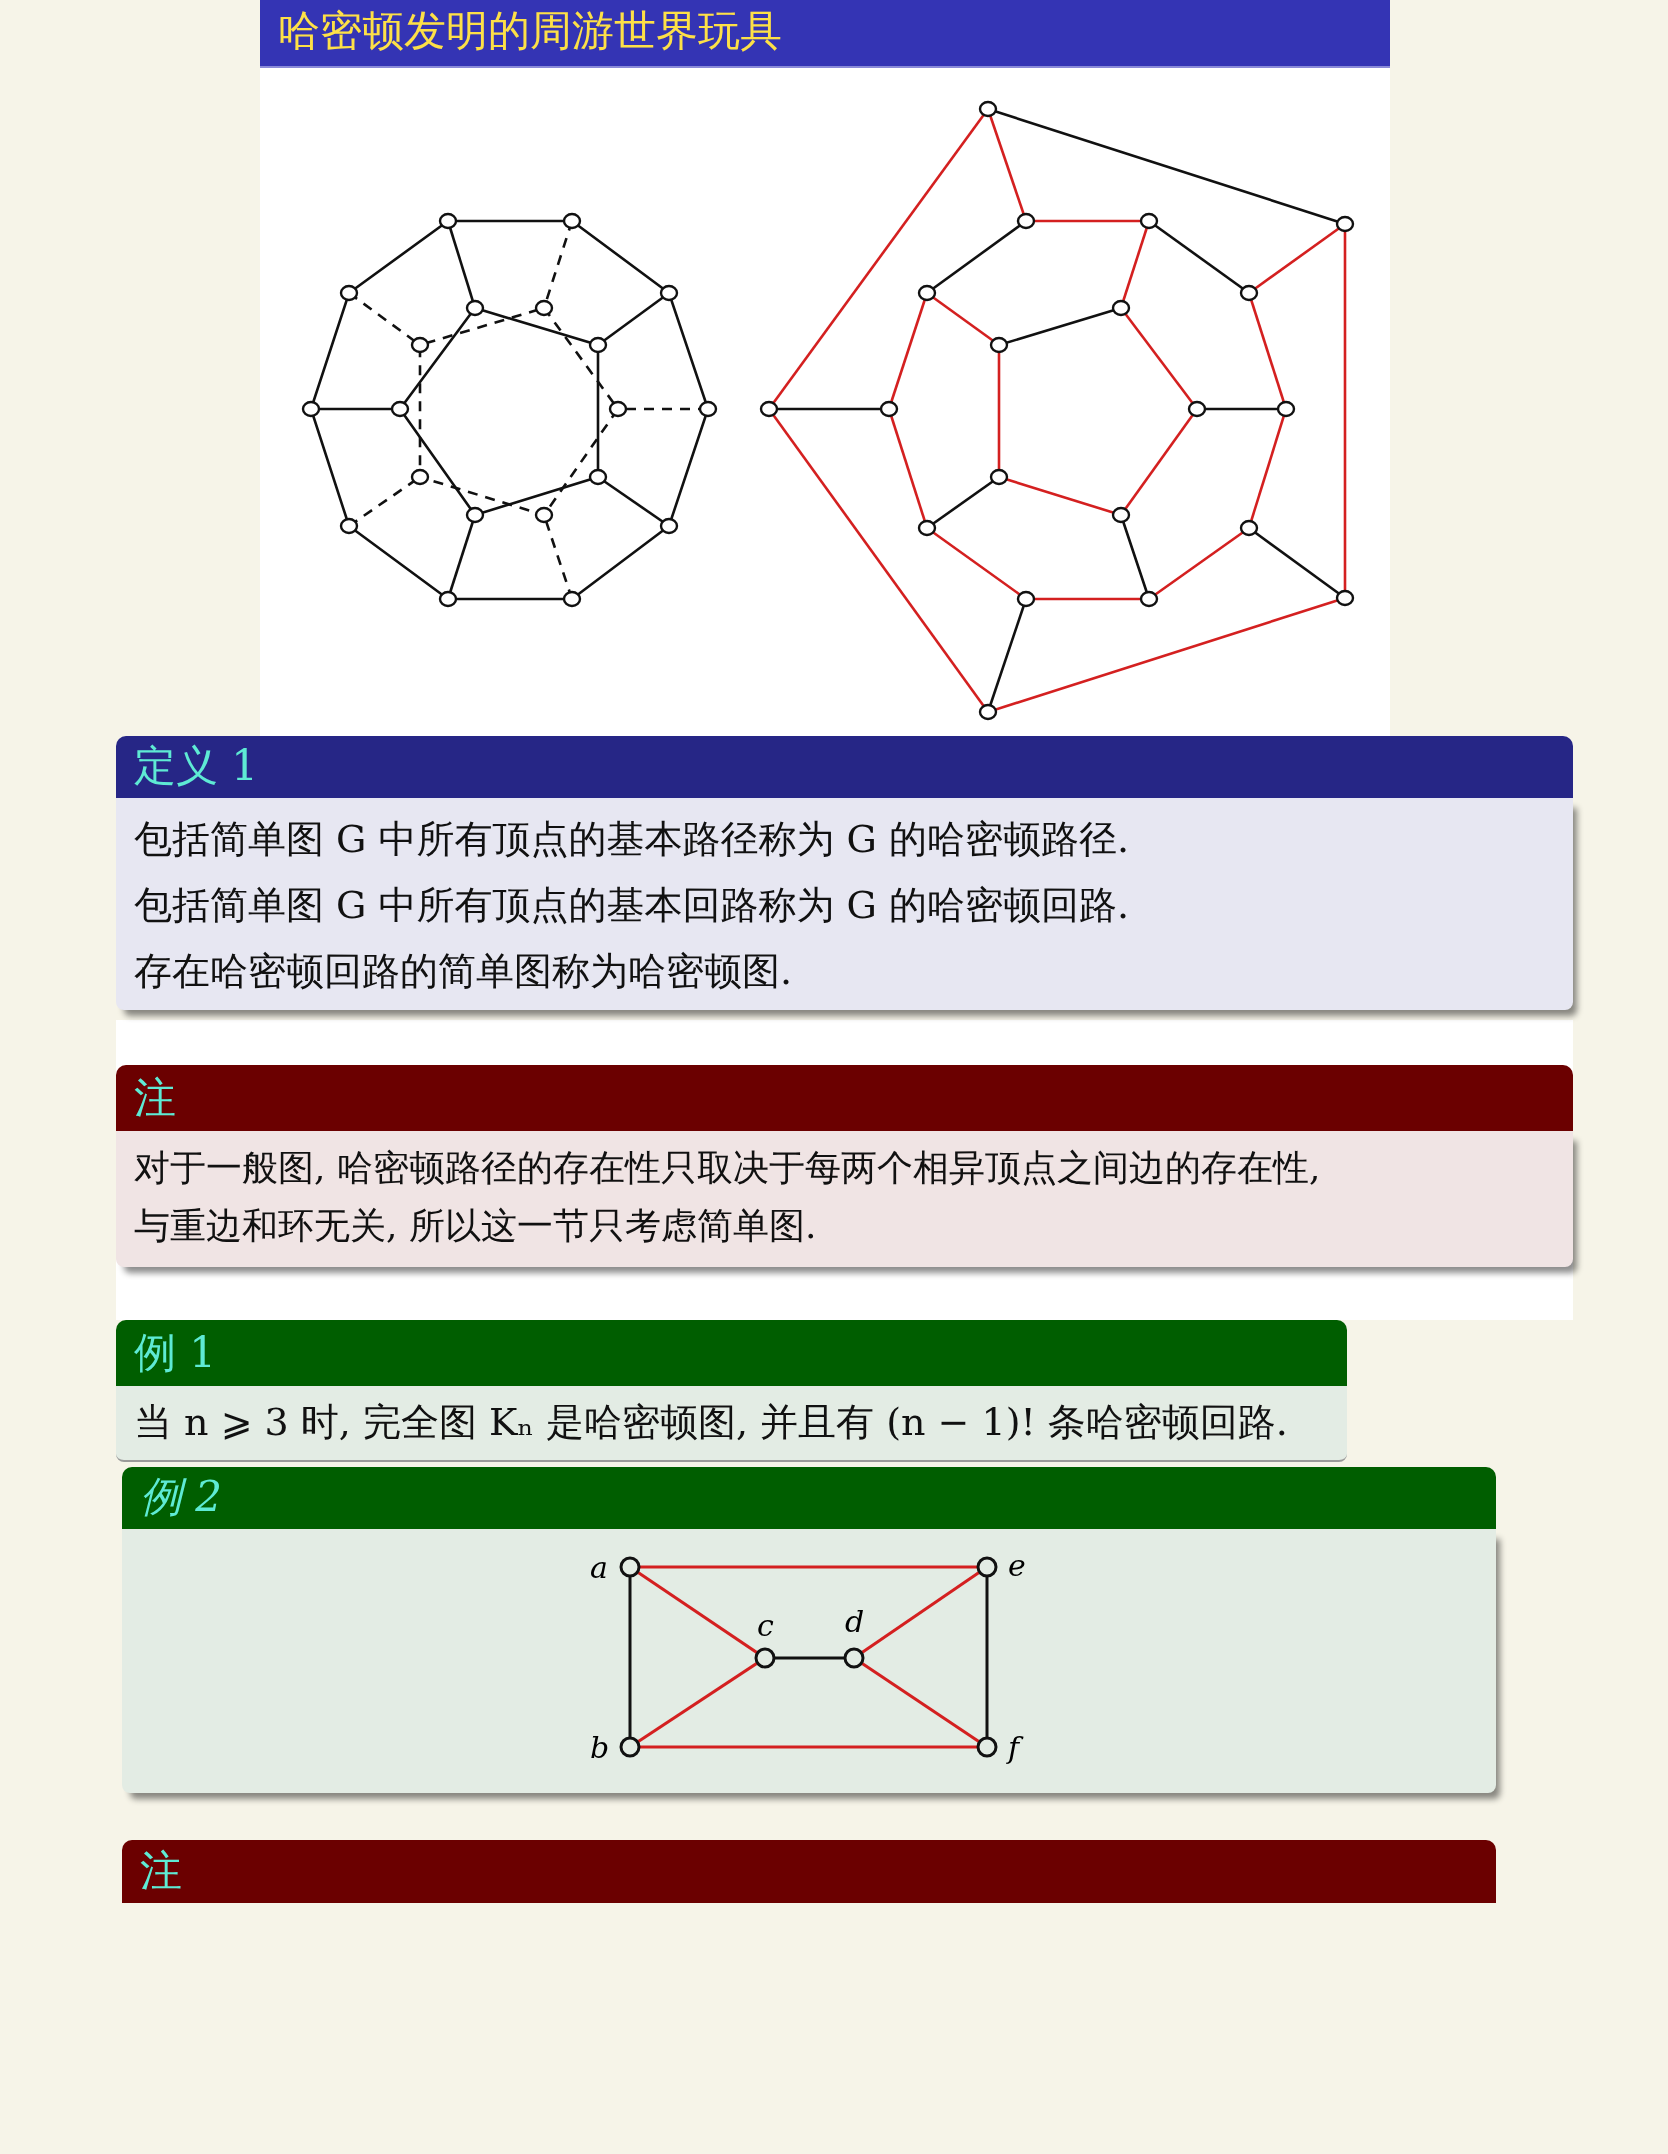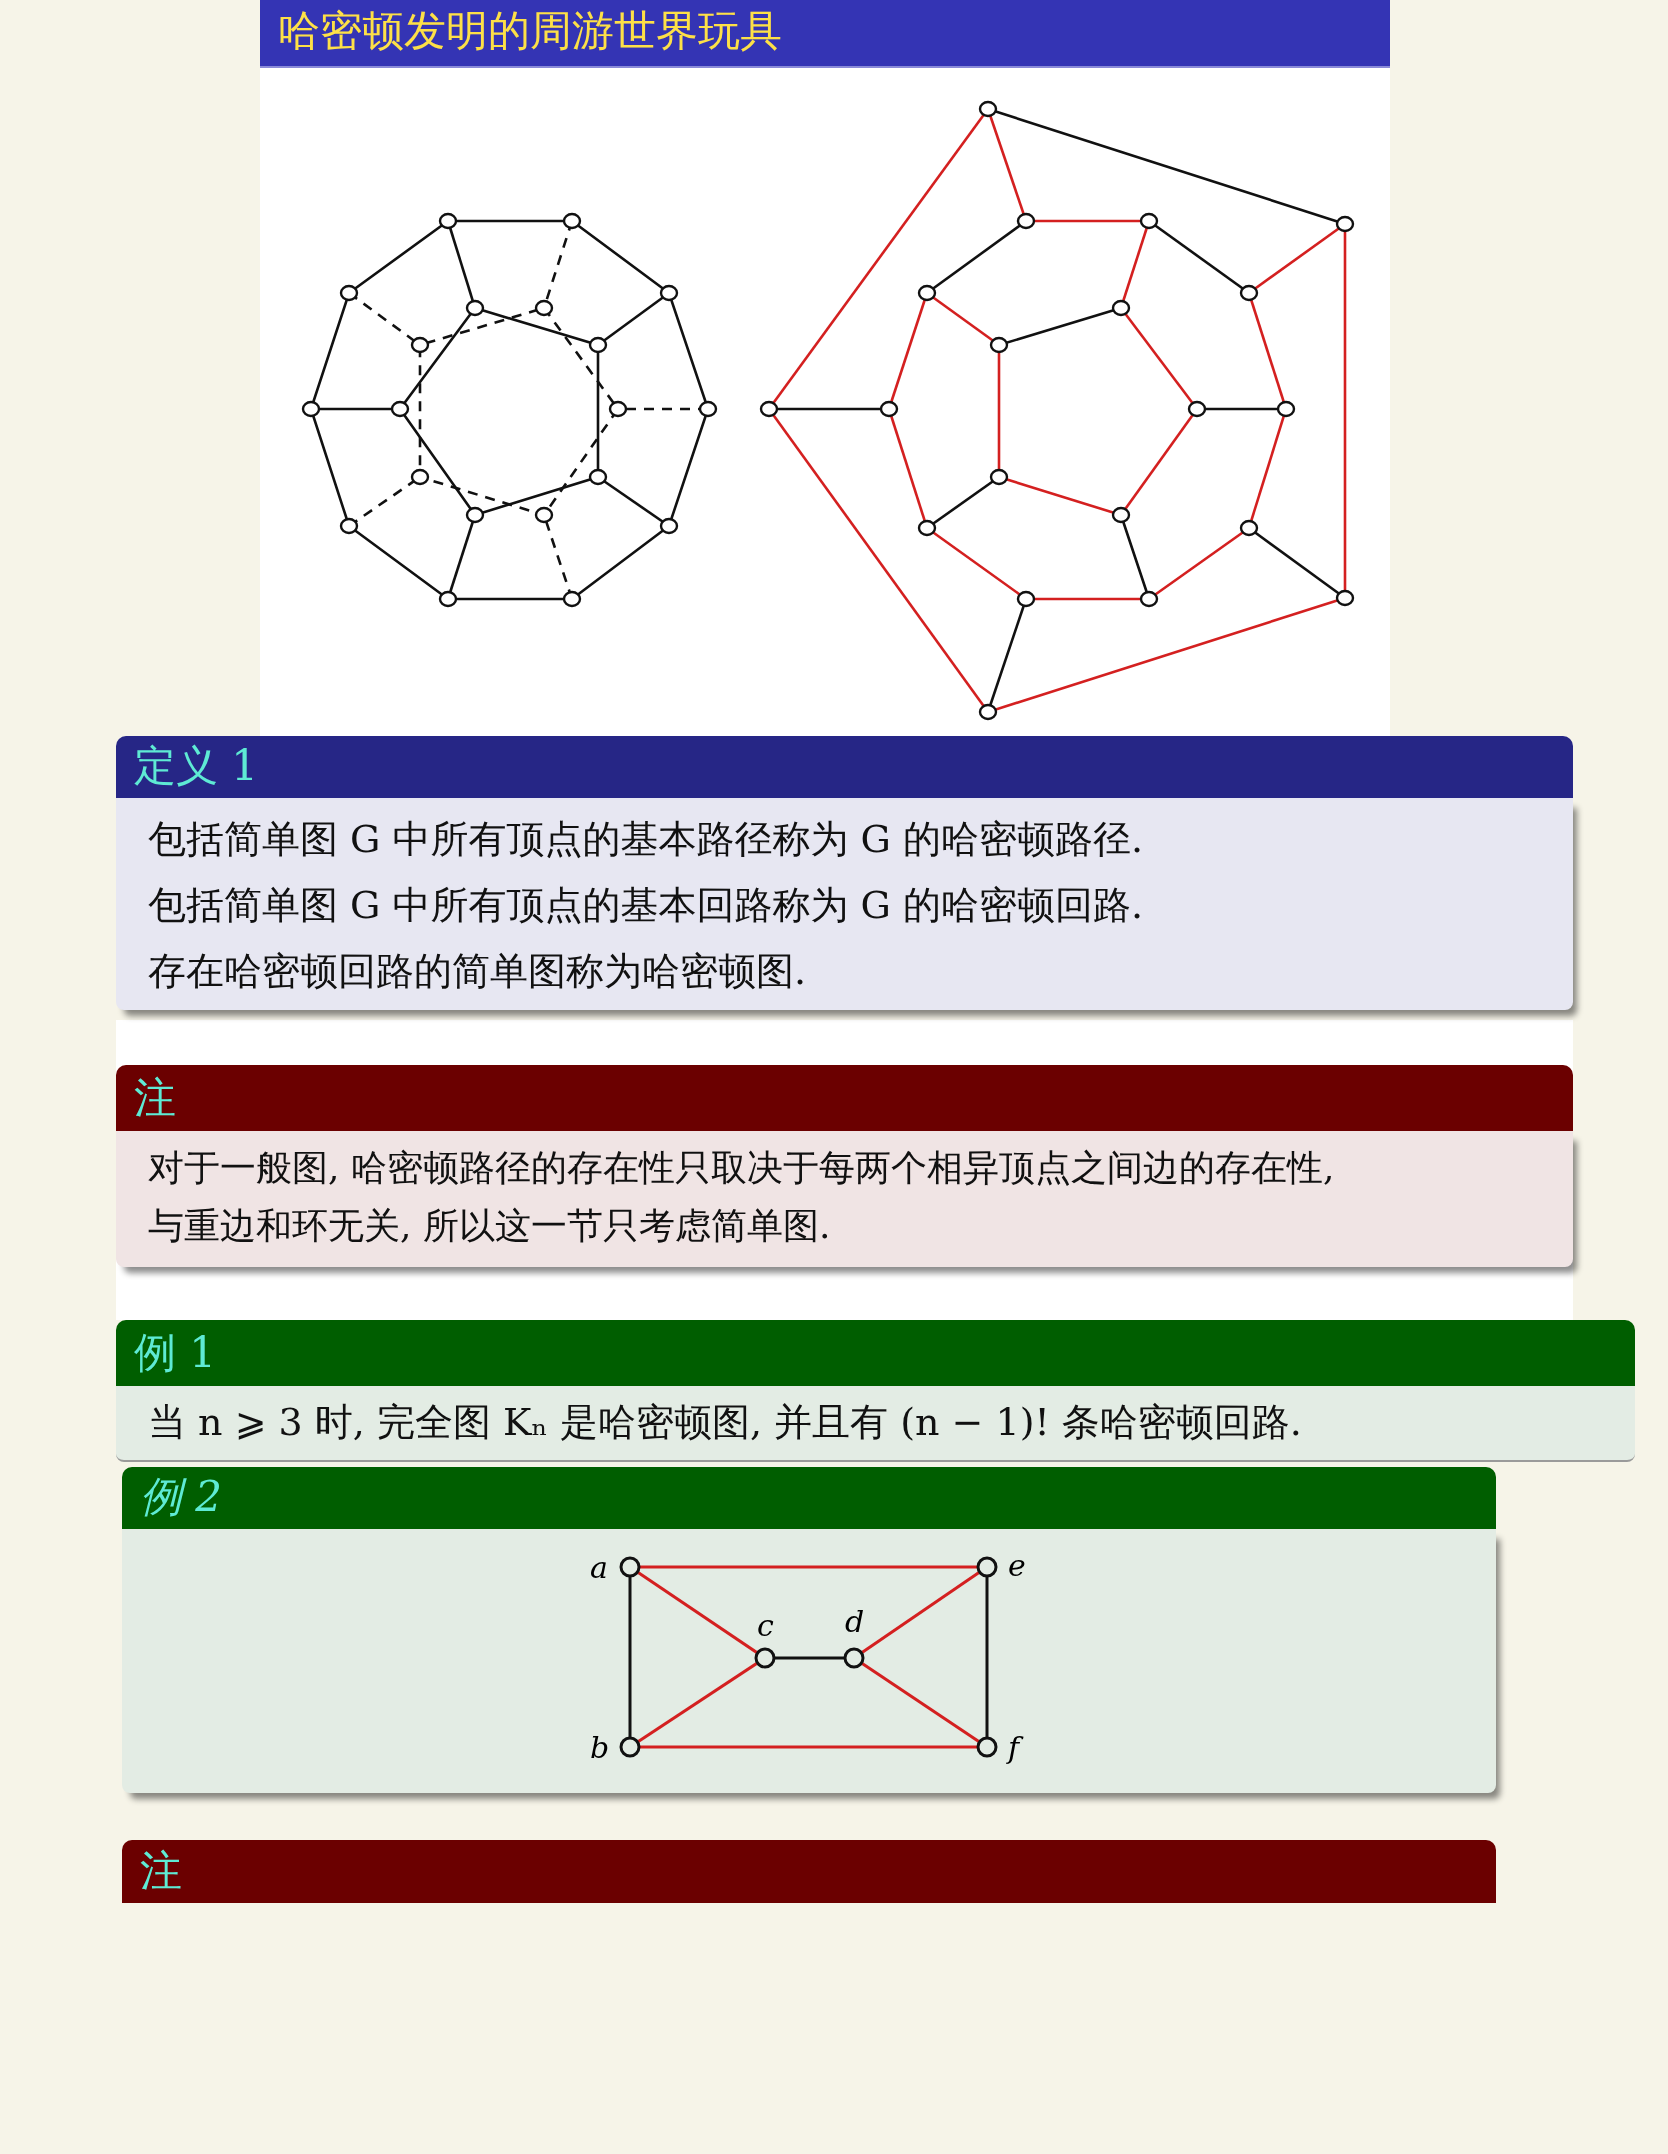--- a/index.html
+++ b/index.html
@@ -27,21 +27,21 @@
     color:#111; font-size:38px; padding-left:18px; box-sizing:border-box;
     border-radius:0 0 8px 8px;
     box-shadow: 6px 8px 6px -2px rgba(0,0,0,0.45);
   }
   .blue .hd { background:#262686; }
   .blue .bd { background:#e7e7f2; }
   .red .hd { background:#6b0000; }
   .red .bd { background:#f0e4e4; }
   .green .hd { background:#005e00; }
   .green .bd { background:#e3ece4; }
-  .line { white-space:nowrap;margin-left:14px; }
+  .line { white-space:nowrap; }
   .math { font-style:italic; }
 </style>
 </head>
 <body>
 
 <div class="abs slide-bg"></div>
 <div class="abs white-mid"></div>
 
 <div class="abs title-bar">哈密顿发明的周游世界玩具</div>
 
@@ -160,21 +160,21 @@
 </div>
 
 <div class="block red" style="left:116px; top:1065px; width:1457px;">
   <div class="hd" style="height:66px; line-height:66px;">注</div>
   <div class="bd" style="height:136px; padding-top:8px; line-height:58px; font-size:36px;">
     <div class="line">对于一般图, 哈密顿路径的存在性只取决于每两个相异顶点之间边的存在性,</div>
     <div class="line">与重边和环无关, 所以这一节只考虑简单图.</div>
   </div>
 </div>
 
-<div class="block green" style="left:116px; top:1320px; width:1519px;">
+<div class="block green" style="left:116px; top:1320px; width:1231px;">
   <div class="hd" style="height:66px; line-height:66px;">例 1</div>
   <div class="bd" style="height:76px; line-height:72px; box-shadow:none; border-bottom:2px solid #9a9a9a;">
     <div class="line">当 n ⩾ 3 时, 完全图 Kₙ 是哈密顿图, 并且有 (n − 1)! 条哈密顿回路.</div>
   </div>
 </div>
 
 <div class="block green" style="left:122px; top:1467px; width:1374px;">
   <div class="hd" style="height:62px; line-height:60px;font-style:italic;">例 2</div>
   <div class="bd" style="height:264px;"></div>
 </div>

